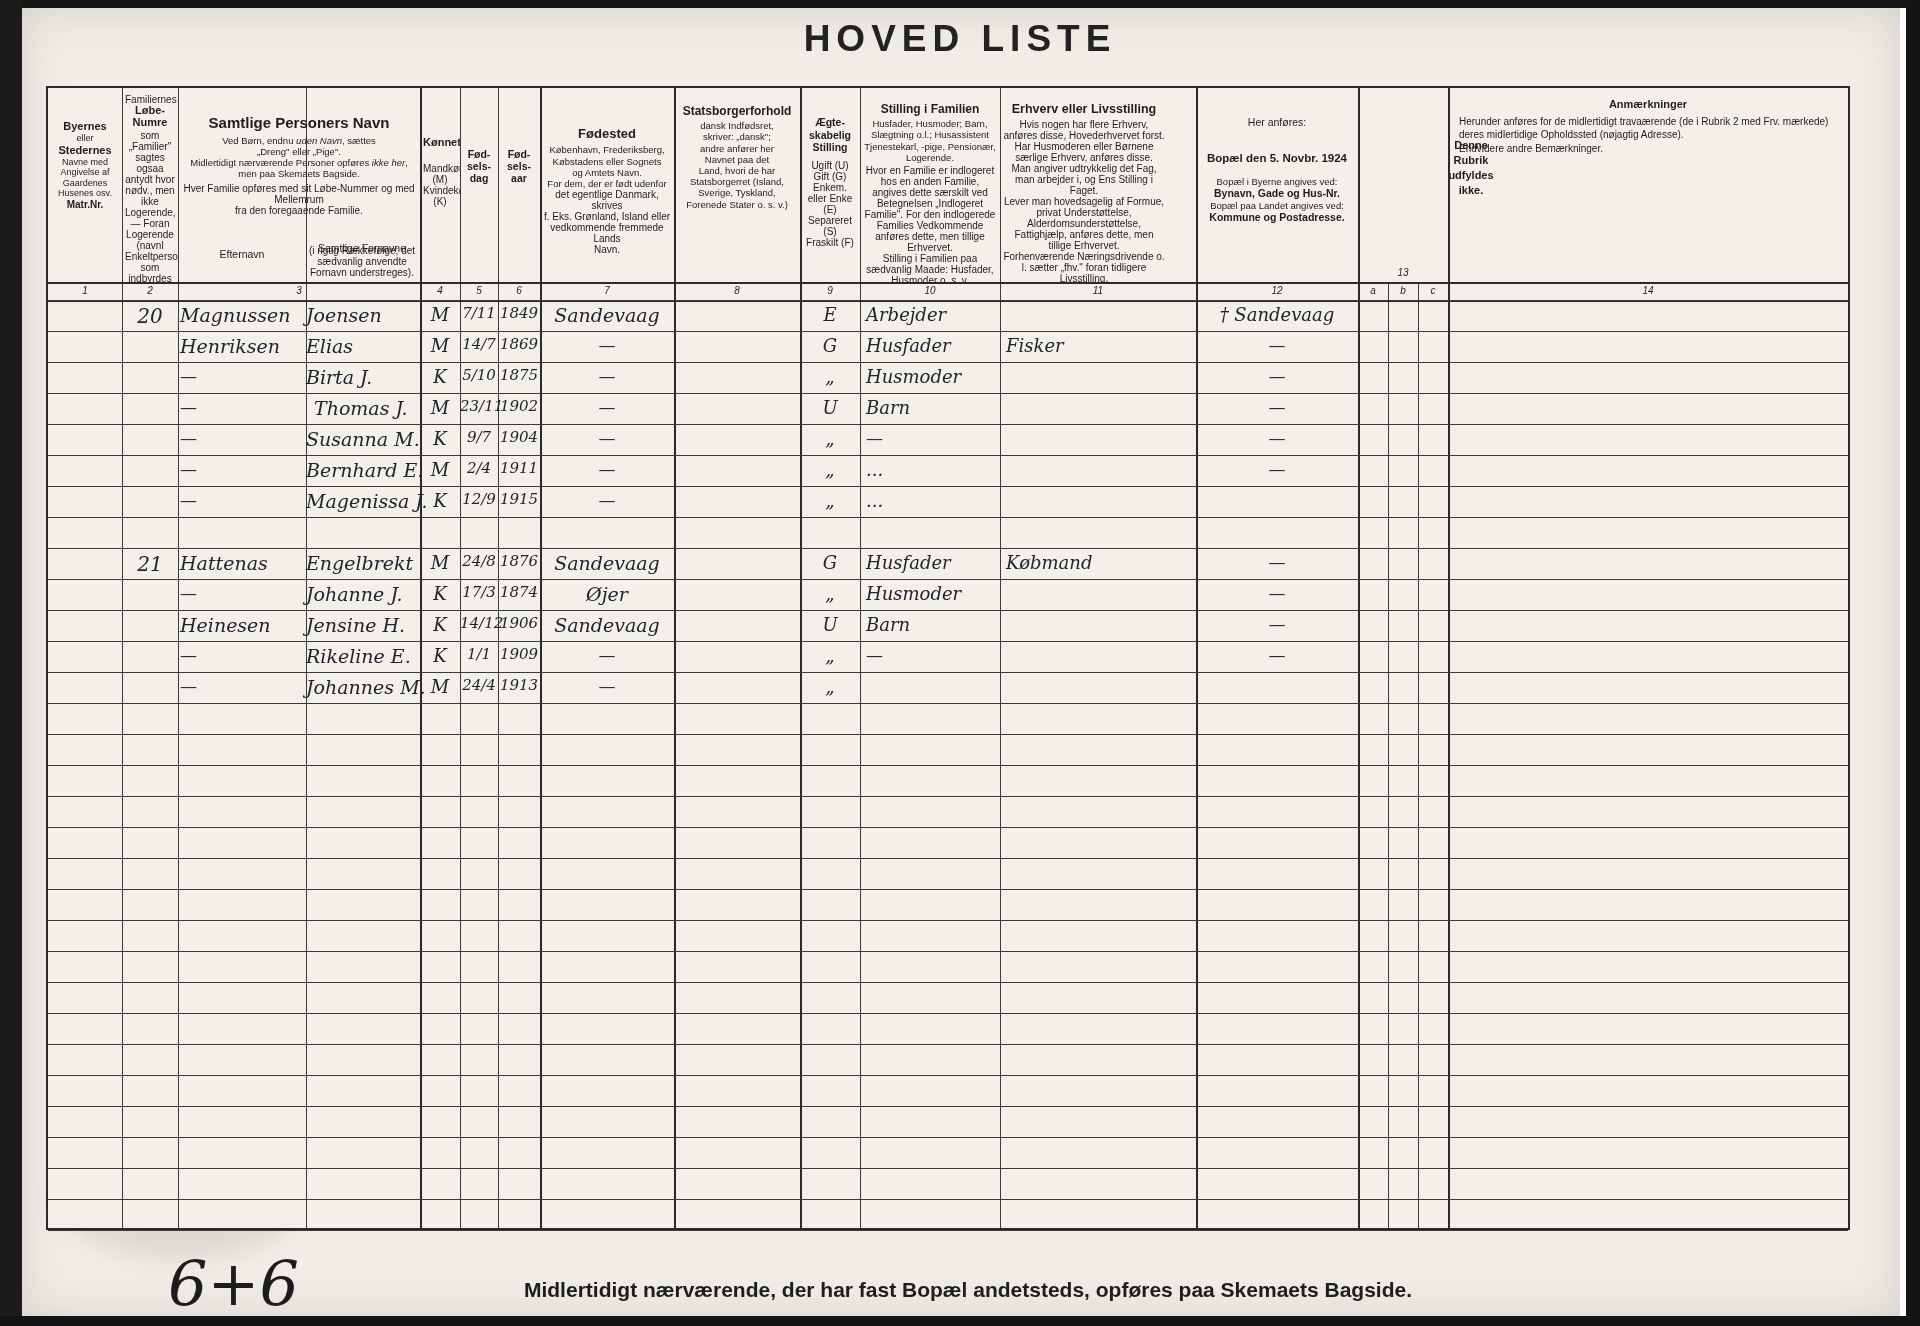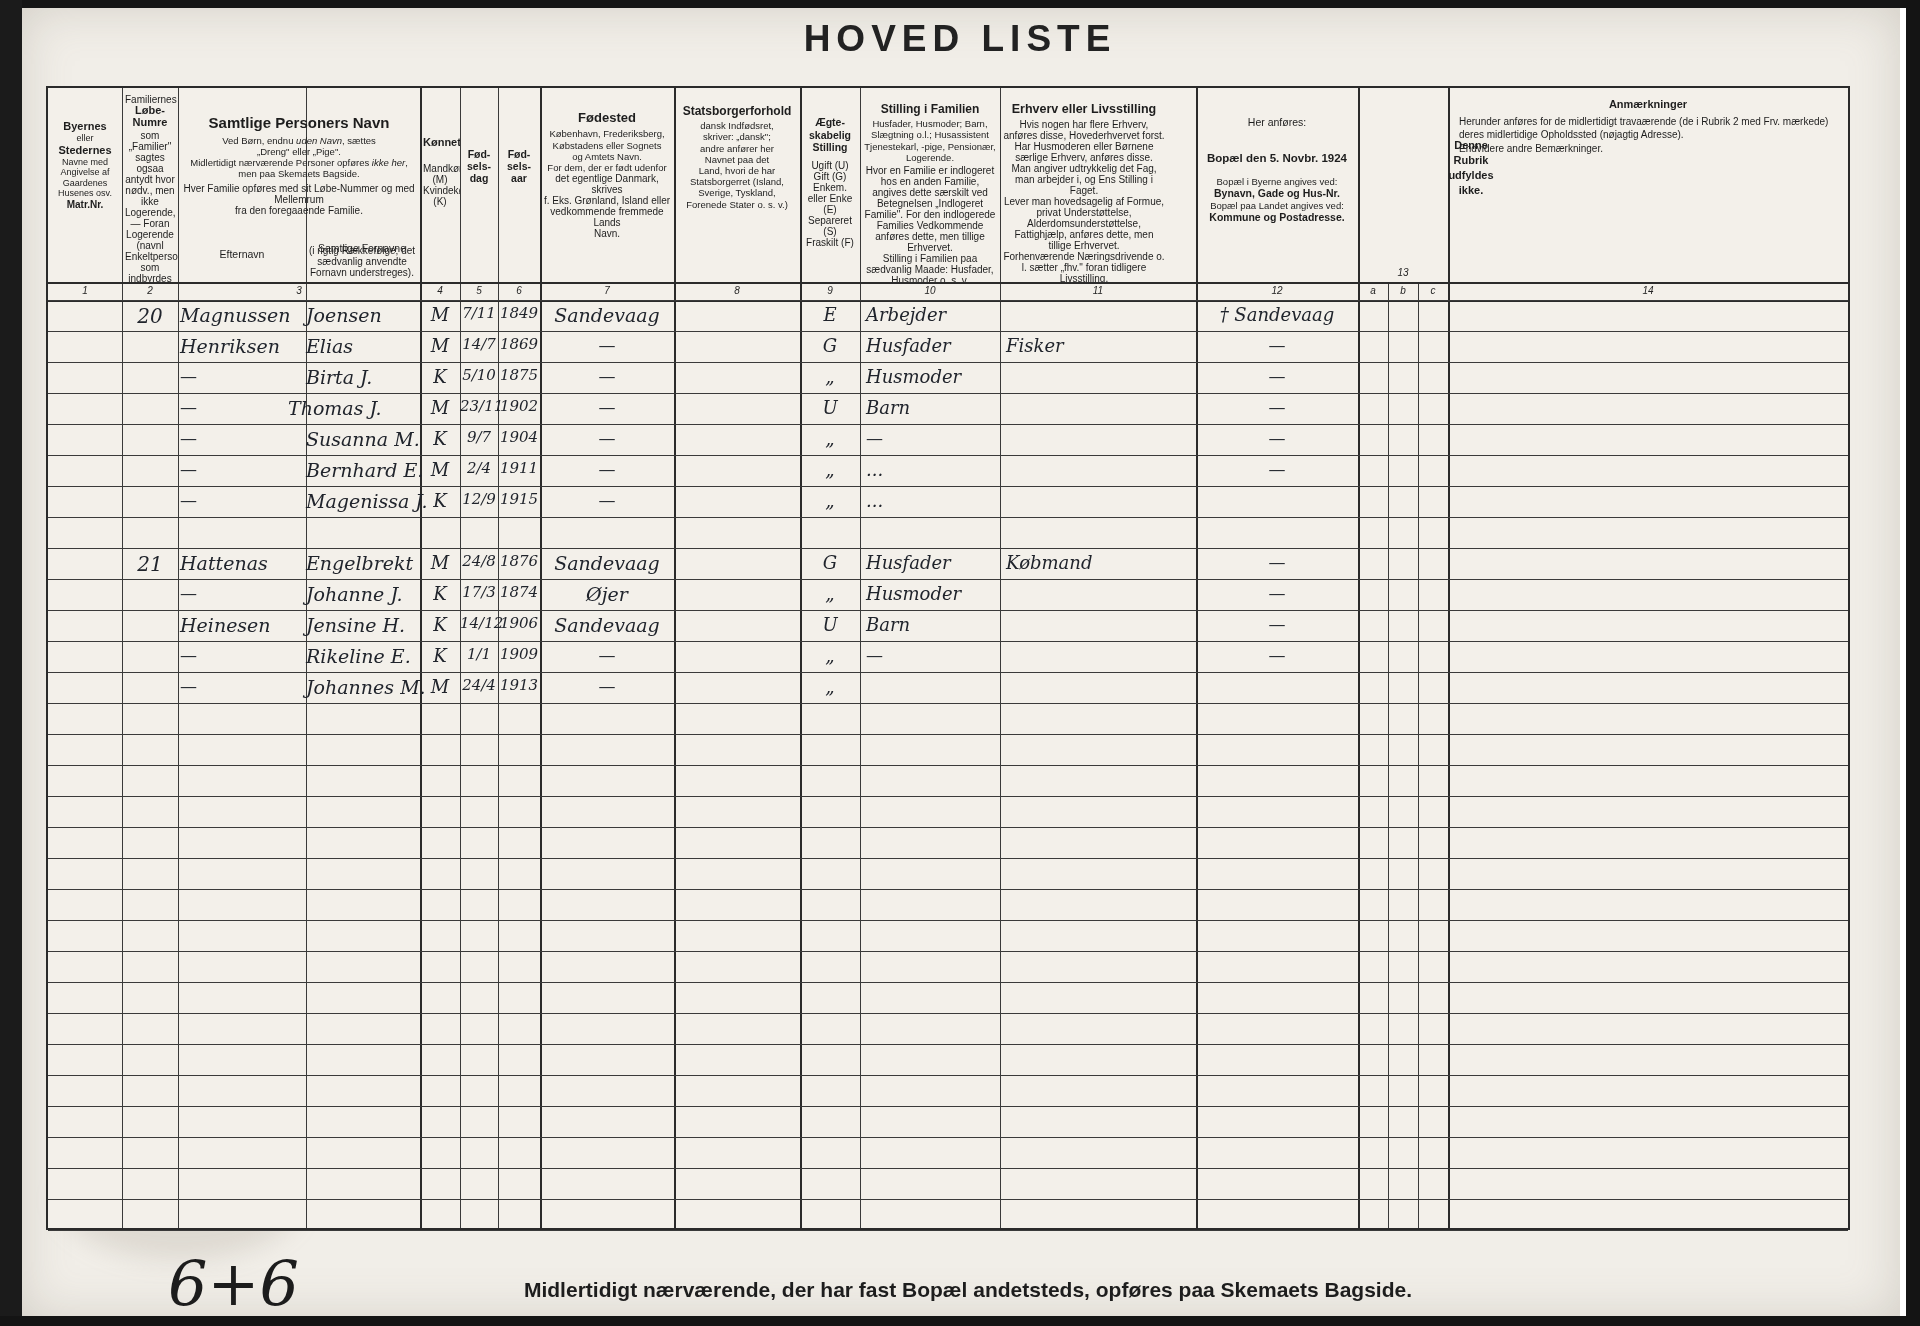--- a/index.html
+++ b/index.html
@@ -149,21 +149,21 @@
         <div class="tiny" style="margin-top:14px">Mandkøn (M)</div>
         <div class="tiny">Kvindekøn (K)</div>
       </div>
       <div class="hdr" style="left: 412px; width: 38px;">
         <div style="margin-top:56px;font-weight:700;font-size:10.5px;line-height:1.15">Fød-<br>sels-<br>dag</div>
       </div>
       <div class="hdr" style="left: 450px; width: 42px;">
         <div style="margin-top:56px;font-weight:700;font-size:10.5px;line-height:1.15">Fød-<br>sels-<br>aar</div>
       </div>
       <div class="hdr" style="left: 492px; width: 134px;">
-        <div class="big" style="margin-top:18px;font-size:13px">Fødested</div>
+        <div class="big" style="margin-top:34px;font-size:13px">Fødested</div>
         <div>København, Frederiksberg,</div>
         <div>Købstadens eller Sognets</div>
         <div>og Amtets Navn.</div>
         <div>For dem, der er født udenfor</div>
         <div class="tiny">det egentlige Danmark, skrives</div>
         <div class="tiny">f. Eks. Grønland, Island eller</div>
         <div class="tiny">vedkommende fremmede Lands</div>
         <div class="tiny">Navn.</div>
       </div>
       <div class="hdr" style="left: 626px; width: 126px;">
@@ -293,21 +293,21 @@
         <div class="hw c" style="left: 372px; width: 40px; top: 4px; font-size: 18px;">K</div>
         <div class="hw c" style="left: 412px; width: 38px; top: 4px; font-size: 15px;">5/10</div>
         <div class="hw c" style="left: 450px; width: 42px; top: 4px; font-size: 15px;">1875</div>
         <div class="hw c" style="left: 494px; width: 130px; top: 4px; font-size: 17px; font-style: normal;">—</div>
         <div class="hw c" style="left: 752px; width: 60px; top: 4px; font-size: 18px;">„</div>
         <div class="hw" style="left: 818px; width: 134px; top: 4px; font-size: 18px;">Husmoder</div>
         <div class="hw c" style="left: 1150px; width: 158px; top: 4px; font-size: 17px; font-style: normal;">—</div>
       </div>
       <div style="position: absolute; left: 0px; right: 0px; top: 305px; height: 31px;">
         <div class="hw" style="left: 132px; width: 124px; top: 4px; font-size: 17px; font-style: normal;">—</div>
-        <div class="hw" style="left: 240px; width: 112px; top: 4px; font-size: 19px;">Thomas J.</div>
+        <div class="hw" style="left: 266px; width: 112px; top: 4px; font-size: 19px;">Thomas J.</div>
         <div class="hw c" style="left: 372px; width: 40px; top: 4px; font-size: 18px;">M</div>
         <div class="hw c" style="left: 412px; width: 38px; top: 4px; font-size: 15px;">23/11</div>
         <div class="hw c" style="left: 450px; width: 42px; top: 4px; font-size: 15px;">1902</div>
         <div class="hw c" style="left: 494px; width: 130px; top: 4px; font-size: 17px; font-style: normal;">—</div>
         <div class="hw c" style="left: 752px; width: 60px; top: 4px; font-size: 18px;">U</div>
         <div class="hw" style="left: 818px; width: 134px; top: 4px; font-size: 18px;">Barn</div>
         <div class="hw c" style="left: 1150px; width: 158px; top: 4px; font-size: 17px; font-style: normal;">—</div>
       </div>
       <div style="position: absolute; left: 0px; right: 0px; top: 336px; height: 31px;">
         <div class="hw" style="left: 132px; width: 124px; top: 4px; font-size: 17px; font-style: normal;">—</div>

